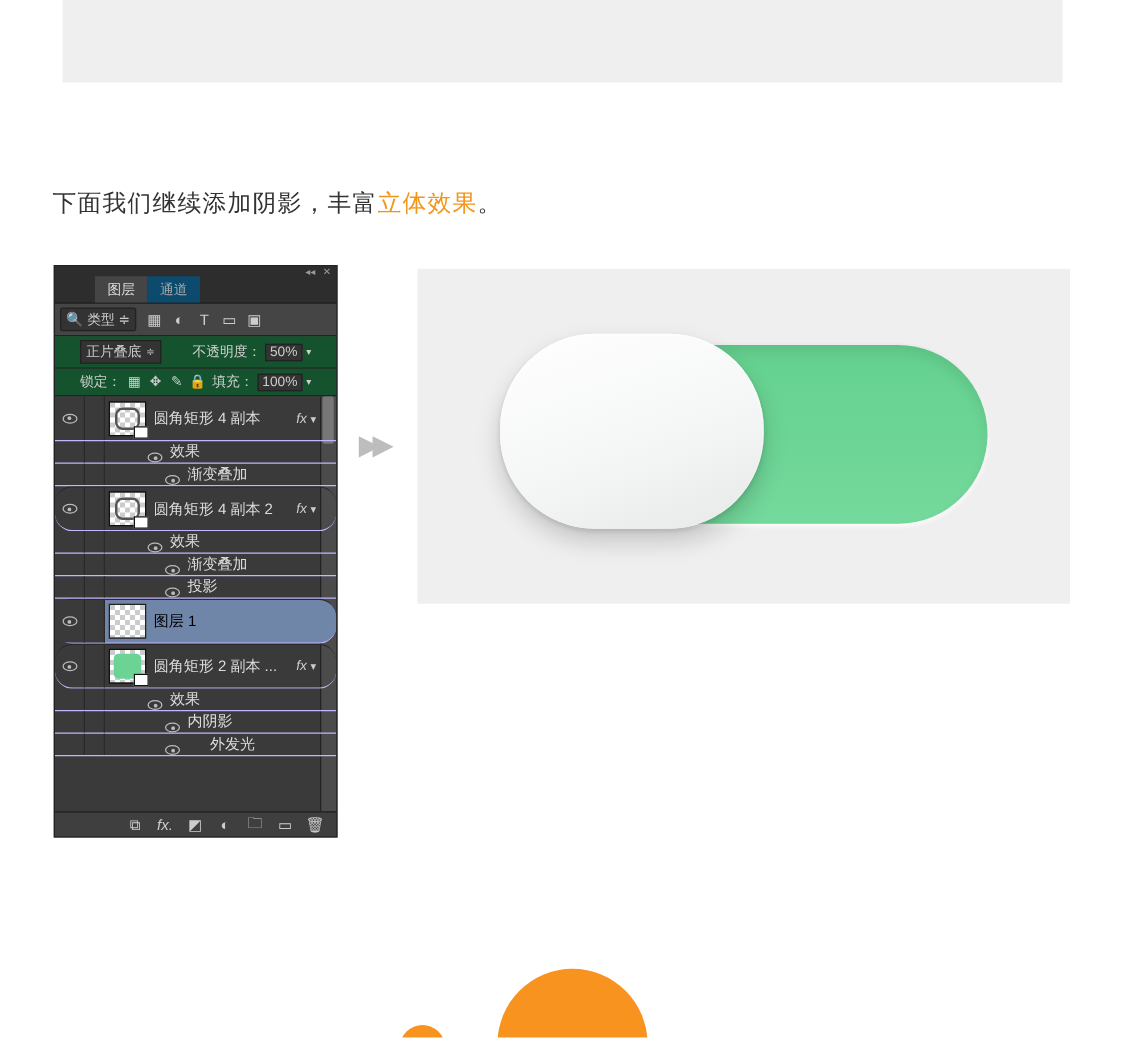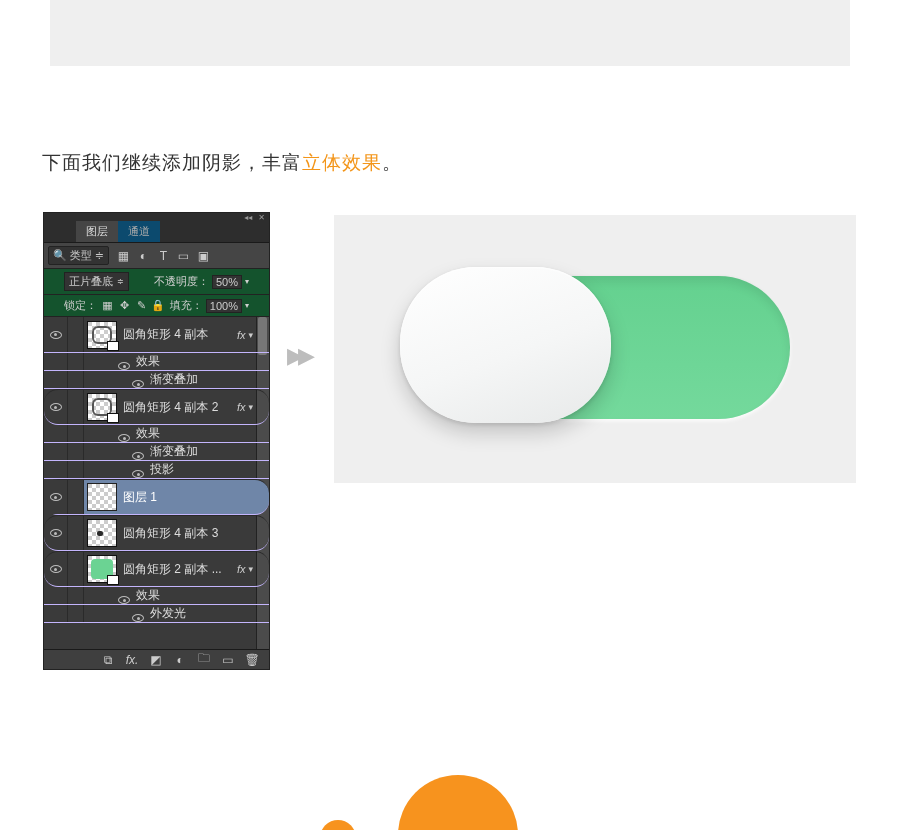--- a/index.html
+++ b/index.html
@@ -179,21 +179,21 @@
     font-size: 11px; font-style: italic; color:#ccc;
     display:flex; align-items:center; gap:3px;
     padding-right:2px;
   }
   .fx-right .chev { font-style:normal; font-size:9px; }
   .fx-label { display:flex; align-items:flex-end; }
   .fx-label .eye { margin-right:6px; }
   .fx-label span { font-size: 12px; color:#ddd; }
   .nested-top { border-top: 1px solid #2a2a2a; border-radius: 14px; }
   .layer-row.selected { background: #6f86a8; }
-  .layer-row.selected .layer-name { color: #ffffff; }
+  .layer-row.selected .layer-name { color: #000000; }
   .layer-row.selected .thumb-inner { border-color:#222; }
   .bottom-bar {
     height: 20px;
     background: #3f3f3f;
     border-top: 1px solid #1a1a1a;
     display: flex;
     align-items: center;
     gap: 10px;
     padding: 0 10px;
     justify-content: flex-end;
@@ -393,32 +393,20 @@
       <div class="vis-col" style="background:#3a3a3a;">
           <span class="eye"></span>
         </div>
       <div class="link-col" style="background:#3a3a3a;"></div>
       <div class="thumb indent1">
           <div class="thumb-inner"></div>
         </div>
       <div class="layer-name">图层 1</div>
     </div>
 
-    <div class="layer-row big nested-top">
-      <div class="vis-col">
-          <span class="eye"></span>
-        </div>
-      <div class="link-col"></div>
-      <div class="thumb indent1">
-          <div class="thumb-inner">
-            <div class="thumb-dot"></div>
-          </div>
-        </div>
-      <div class="layer-name">圆角矩形 4 副本 3</div>
-    </div>
 
     <div class="layer-row big nested-top">
       <div class="vis-col">
           <span class="eye"></span>
         </div>
       <div class="link-col"></div>
       <div class="thumb indent1">
           <div class="thumb-inner">
             <div class="thumb-green"></div>
           </div>
@@ -435,20 +423,28 @@
       <div class="link-col"></div>
       <div class="fx-label indent2">
           <span class="eye"></span>
           <span>效果</span>
         </div>
     </div>
     <div class="layer-row">
       <div class="vis-col"></div>
       <div class="link-col"></div>
       <div class="fx-label indent2" style="margin-left:48px;">
+          <span class="eye"></span>
+          <span>内阴影</span>
+        </div>
+    </div>
+    <div class="layer-row">
+      <div class="vis-col"></div>
+      <div class="link-col"></div>
+      <div class="fx-label indent2" style="margin-left:48px;gap:18px;">
           <span class="eye"></span>
           <span>外发光</span>
         </div>
     </div>
   </div>
 
   <div class="bottom-bar">
     <span class="bi">⧉</span>
     <span class="bi" style="font-style:italic;">fx.</span>
     <span class="bi">◩</span>

